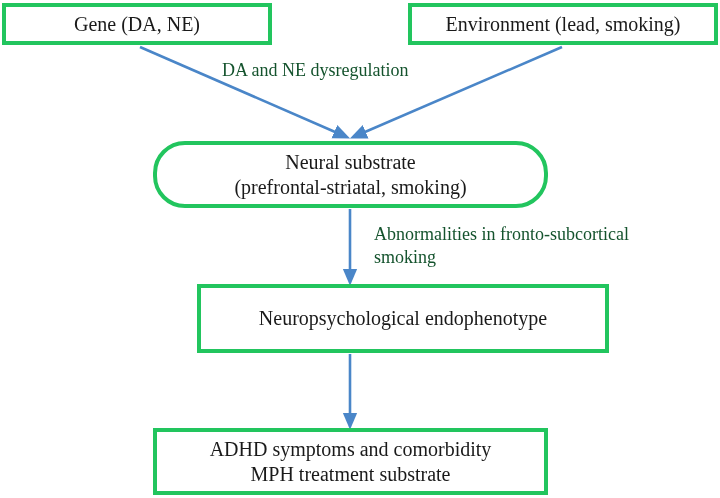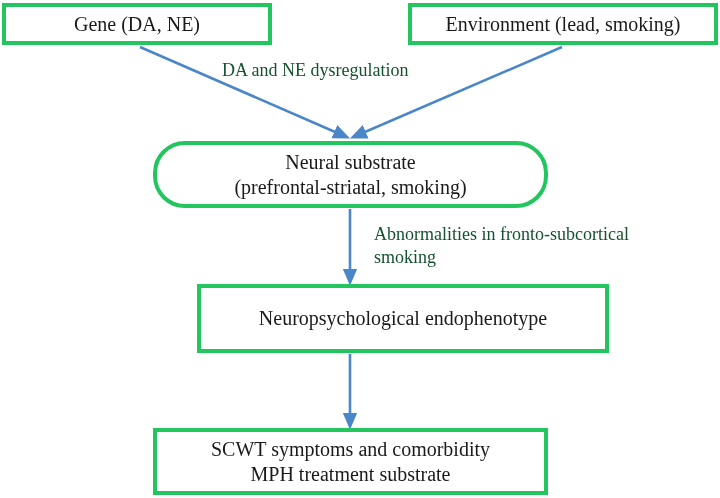--- a/index.html
+++ b/index.html
@@ -89,21 +89,21 @@
   <div class="node" id="node-neural">
     <span>Neural substrate</span>
     <span class="line2">(prefrontal-striatal, smoking)</span>
   </div>
 
   <div class="node" id="node-endo">
     <span>Neuropsychological endophenotype</span>
   </div>
 
   <div class="node" id="node-outcome">
-    <span>SCWT symptoms and comorbidity</span>
+    <span>ADHD symptoms and comorbidity</span>
     <span class="line2">MPH treatment substrate</span>
   </div>
 
   <div class="edge-label" id="label-da">
     <span>DA and NE dysregulation</span>
   </div>
 
   <div class="edge-label" id="label-abn">
     <span>Abnormalities in fronto-subcortical</span><br>
     <span>smoking</span>

